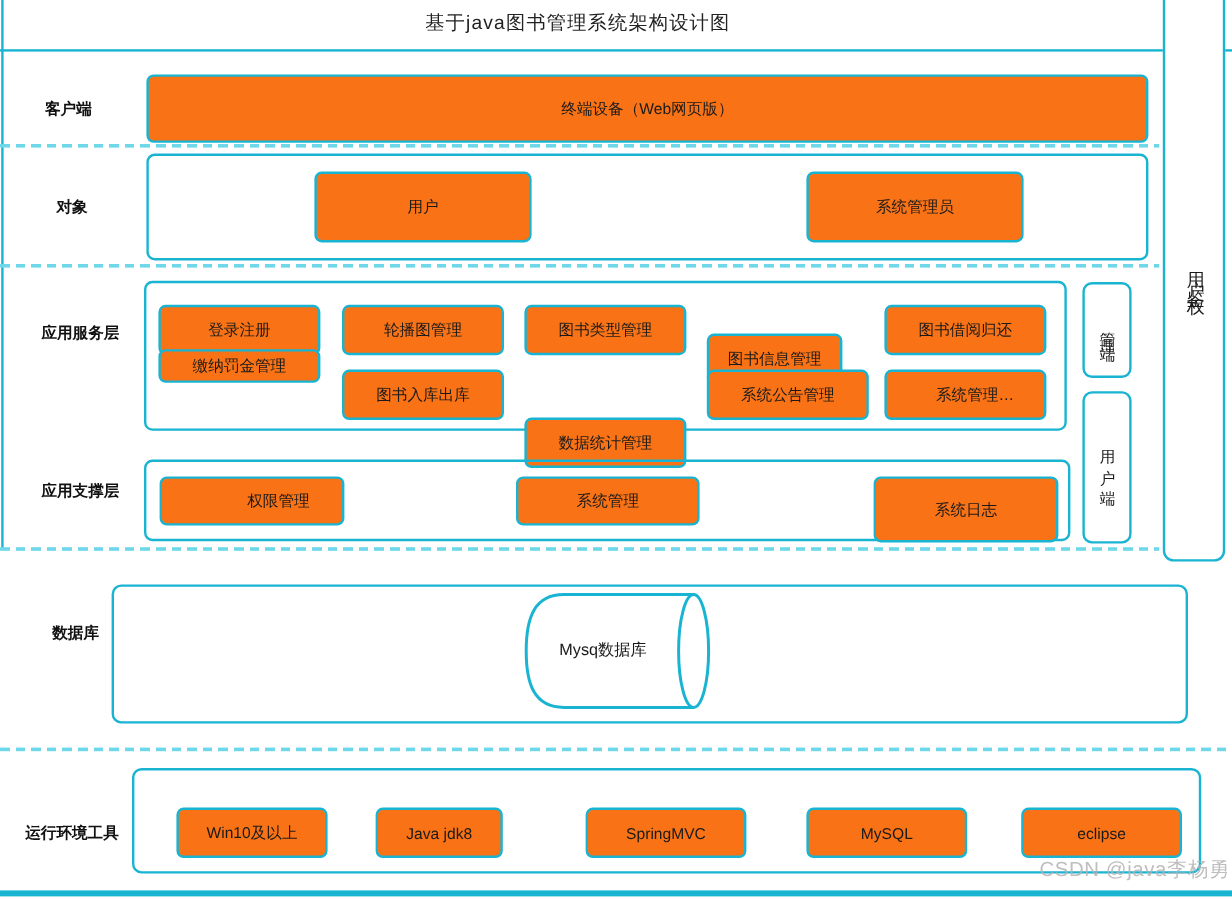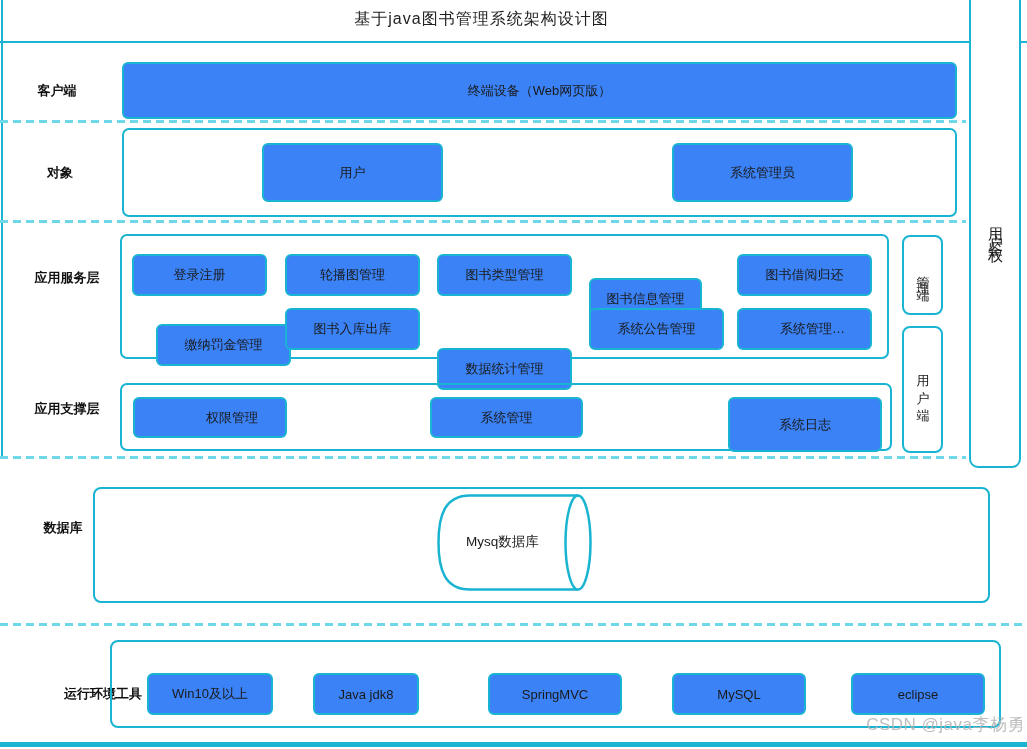--- a/index.html
+++ b/index.html
@@ -17,21 +17,21 @@
   }
   .hline{background:var(--accent);height:2px;}
   .vline{background:var(--accent);width:2px;}
   .dash{
     height:3px;
     background:repeating-linear-gradient(90deg,var(--dashed) 0 8px,transparent 8px 13px);
   }
   .bar{background:var(--accent);}
   .rlabel{font-weight:bold;font-size:13px;color:#111;text-align:center;white-space:nowrap;}
   .box{
-    border:2px solid var(--accent);border-radius:6px;background:#3b82f6;
+    border:2px solid var(--accent);border-radius:6px;background:#f97316;
     display:flex;align-items:center;justify-content:center;
     font-size:13px;color:var(--text);text-align:center;
   }
   .outer{background:transparent;border-radius:7px;}
   .rail{
     border:2px solid var(--accent);border-radius:8px;background:#fff;
     display:flex;align-items:center;justify-content:center;
   }
   .vtext{writing-mode:vertical-rl;text-orientation:upright;font-size:13px;}
   .cyl path,.cyl ellipse{stroke:var(--accent);stroke-width:2.5;fill:#fff;}
@@ -51,35 +51,35 @@
 <div class="abs dash" style="left:0;top:120px;width:966px;"></div>
 <div class="abs dash" style="left:0;top:220px;width:966px;"></div>
 <div class="abs dash" style="left:0;top:456px;width:966px;"></div>
 <div class="abs dash" style="left:0;top:623px;width:1027px;"></div>
 
 <div class="abs rlabel" style="left:17px;top:82px;width:80px;">客户端</div>
 <div class="abs rlabel" style="left:20px;top:164px;width:80px;">对象</div>
 <div class="abs rlabel" style="left:27px;top:269px;width:80px;">应用服务层</div>
 <div class="abs rlabel" style="left:27px;top:400px;width:80px;">应用支撑层</div>
 <div class="abs rlabel" style="left:23px;top:519px;width:80px;">数据库</div>
-<div class="abs rlabel" style="left:12px;top:685px;width:96px;margin-left:43px;">运行环境工具</div>
+<div class="abs rlabel" style="left:12px;top:685px;width:96px;">运行环境工具</div>
 
 <div class="abs box" style="left:122px;top:62px;width:835px;height:57px;">终端设备（Web网页版）</div>
 
 <div class="abs box outer" style="left:122px;top:128px;width:835px;height:89px;"></div>
 <div class="abs box" style="left:262px;top:143px;width:181px;height:59px;">用户</div>
 <div class="abs box" style="left:672px;top:143px;width:181px;height:59px;">系统管理员</div>
 
 <div class="abs box outer" style="left:120px;top:234px;width:769px;height:125px;"></div>
 <div class="abs box" style="left:132px;top:254px;width:135px;height:42px;">登录注册</div>
 <div class="abs box" style="left:285px;top:254px;width:135px;height:42px;">轮播图管理</div>
 <div class="abs box" style="left:437px;top:254px;width:135px;height:42px;">图书类型管理</div>
 <div class="abs box" style="left:589px;top:254px;width:113px;height:42px;margin-top:24px;">图书信息管理</div>
 <div class="abs box" style="left:737px;top:254px;width:135px;height:42px;">图书借阅归还</div>
-<div class="abs box" style="left:132px;top:324px;width:135px;height:42px;margin-left:24px;">缴纳罚金管理</div>
+<div class="abs box" style="left:132px;top:291px;width:135px;height:28px;">缴纳罚金管理</div>
 <div class="abs box" style="left:285px;top:308px;width:135px;height:42px;">图书入库出库</div>
 <div class="abs box" style="left:437px;top:308px;width:135px;height:42px;margin-top:40px;">数据统计管理</div>
 <div class="abs box" style="left:589px;top:308px;width:135px;height:42px;">系统公告管理</div>
 <div class="abs box" style="left:737px;top:308px;width:135px;height:42px;padding-left:16px;">系统管理…</div>
 
 <div class="abs rail" style="left:902px;top:235px;width:41px;height:80px;">
   <span class="vtext" style="letter-spacing:6px;">管理端</span>
 </div>
 <div class="abs rail" style="left:902px;top:326px;width:41px;height:127px;">
   <span class="vtext" style="letter-spacing:17px;">用户端</span>

